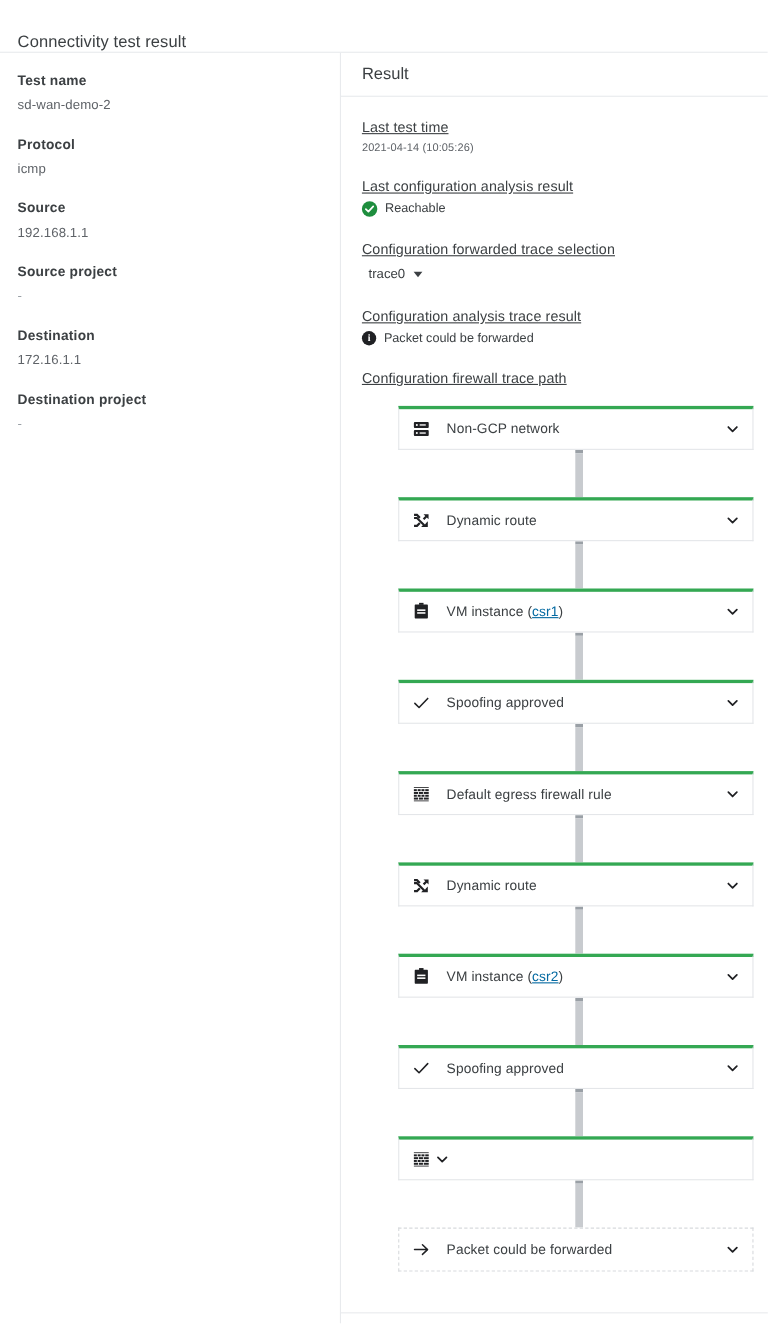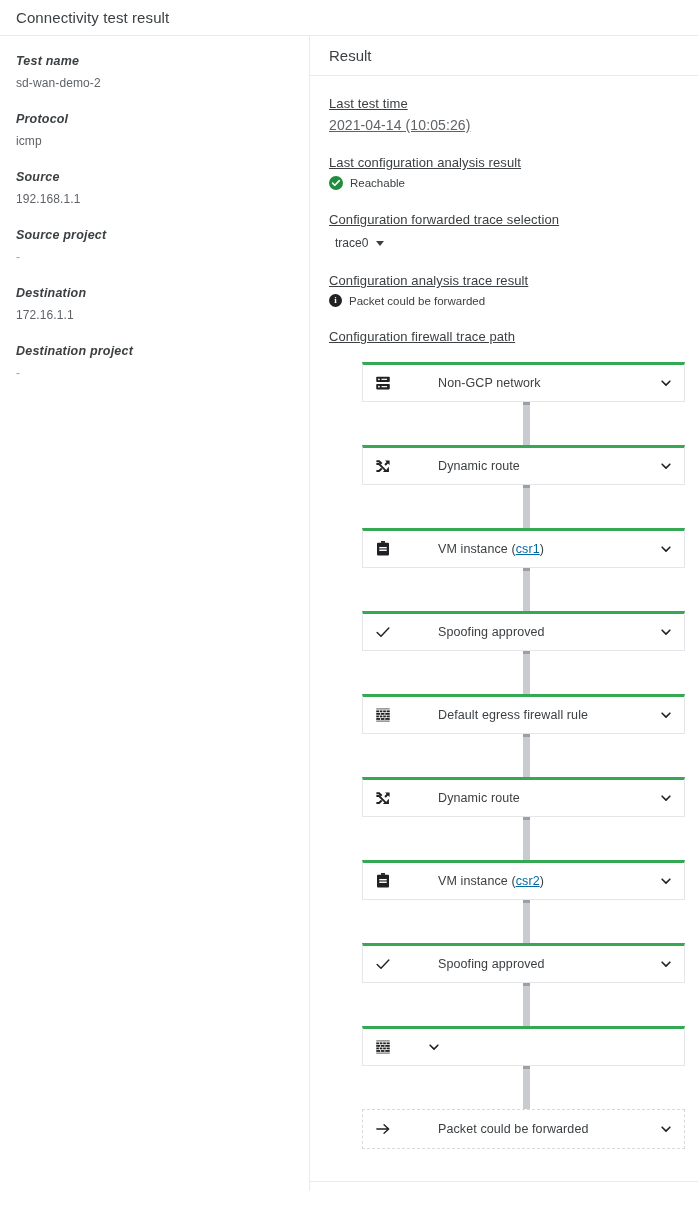--- a/index.html
+++ b/index.html
@@ -7,23 +7,23 @@
     width: 698px;
     height: 1205px;
     background: #ffffff;
     font-family: "Liberation Sans", sans-serif;
     color: #3c4043;
     -webkit-font-smoothing: antialiased;
   }
 
   
   .titlebar {
-    height: 36px;
+    height: 48px;
     display: flex;
-    align-items: center;
+    align-items: flex-end;
     padding-left: 16px;
     border-bottom: 1px solid #e8eaed;
   }
   .titlebar-text {
     font-size: 15px;
     color: #3c4043;
     letter-spacing: .1px;
   }
 
   
@@ -46,21 +46,20 @@
   }
 
   
   .field { margin-bottom: 22px; }
   .field-label {
     font-size: 12.5px;
     font-weight: bold;
     color: #3c4043;
     letter-spacing: .2px;
     margin-bottom: 8px;
-    font-style: italic;
   }
   .field-value {
     font-size: 12px;
     color: #5f6368;
     letter-spacing: .1px;
     min-height: 14px;
   }
   .field-value.dash { color: #9aa0a6; font-size: 12px; }
 
   
@@ -79,24 +78,23 @@
 
   .rblock { margin-bottom: 22px; }
   .rlabel {
     font-size: 13px;
     color: #3c4043;
     letter-spacing: .1px;
     margin-bottom: 6px;
     text-decoration: underline;
   }
   .rvalue {
-    font-size: 14px;
+    font-size: 10px;
     color: #5f6368;
     letter-spacing: .1px;
-    text-decoration: underline;
   }
   .rvalue-row {
     display: flex;
     align-items: center;
     gap: 7px;
     font-size: 11.5px;
     color: #3c4043;
   }
 
   
@@ -155,21 +153,20 @@
     height: 40px;
     background: #ffffff;
     border: 1px solid #e4e6e9;
     border-top: 3px solid #34a853;
     display: flex;
     align-items: center;
     padding: 0 10px 0 9px;
     margin-bottom: 43px;
     z-index: 2;
     cursor: pointer;
-    gap: 32px;
   }
   .node.final {
     border: 1px dashed #d7dadd;
     border-top: 1px dashed #d7dadd;
     margin-bottom: 0;
   }
   .node-icon {
     width: 22px;
     flex: 0 0 22px;
     display: flex;

